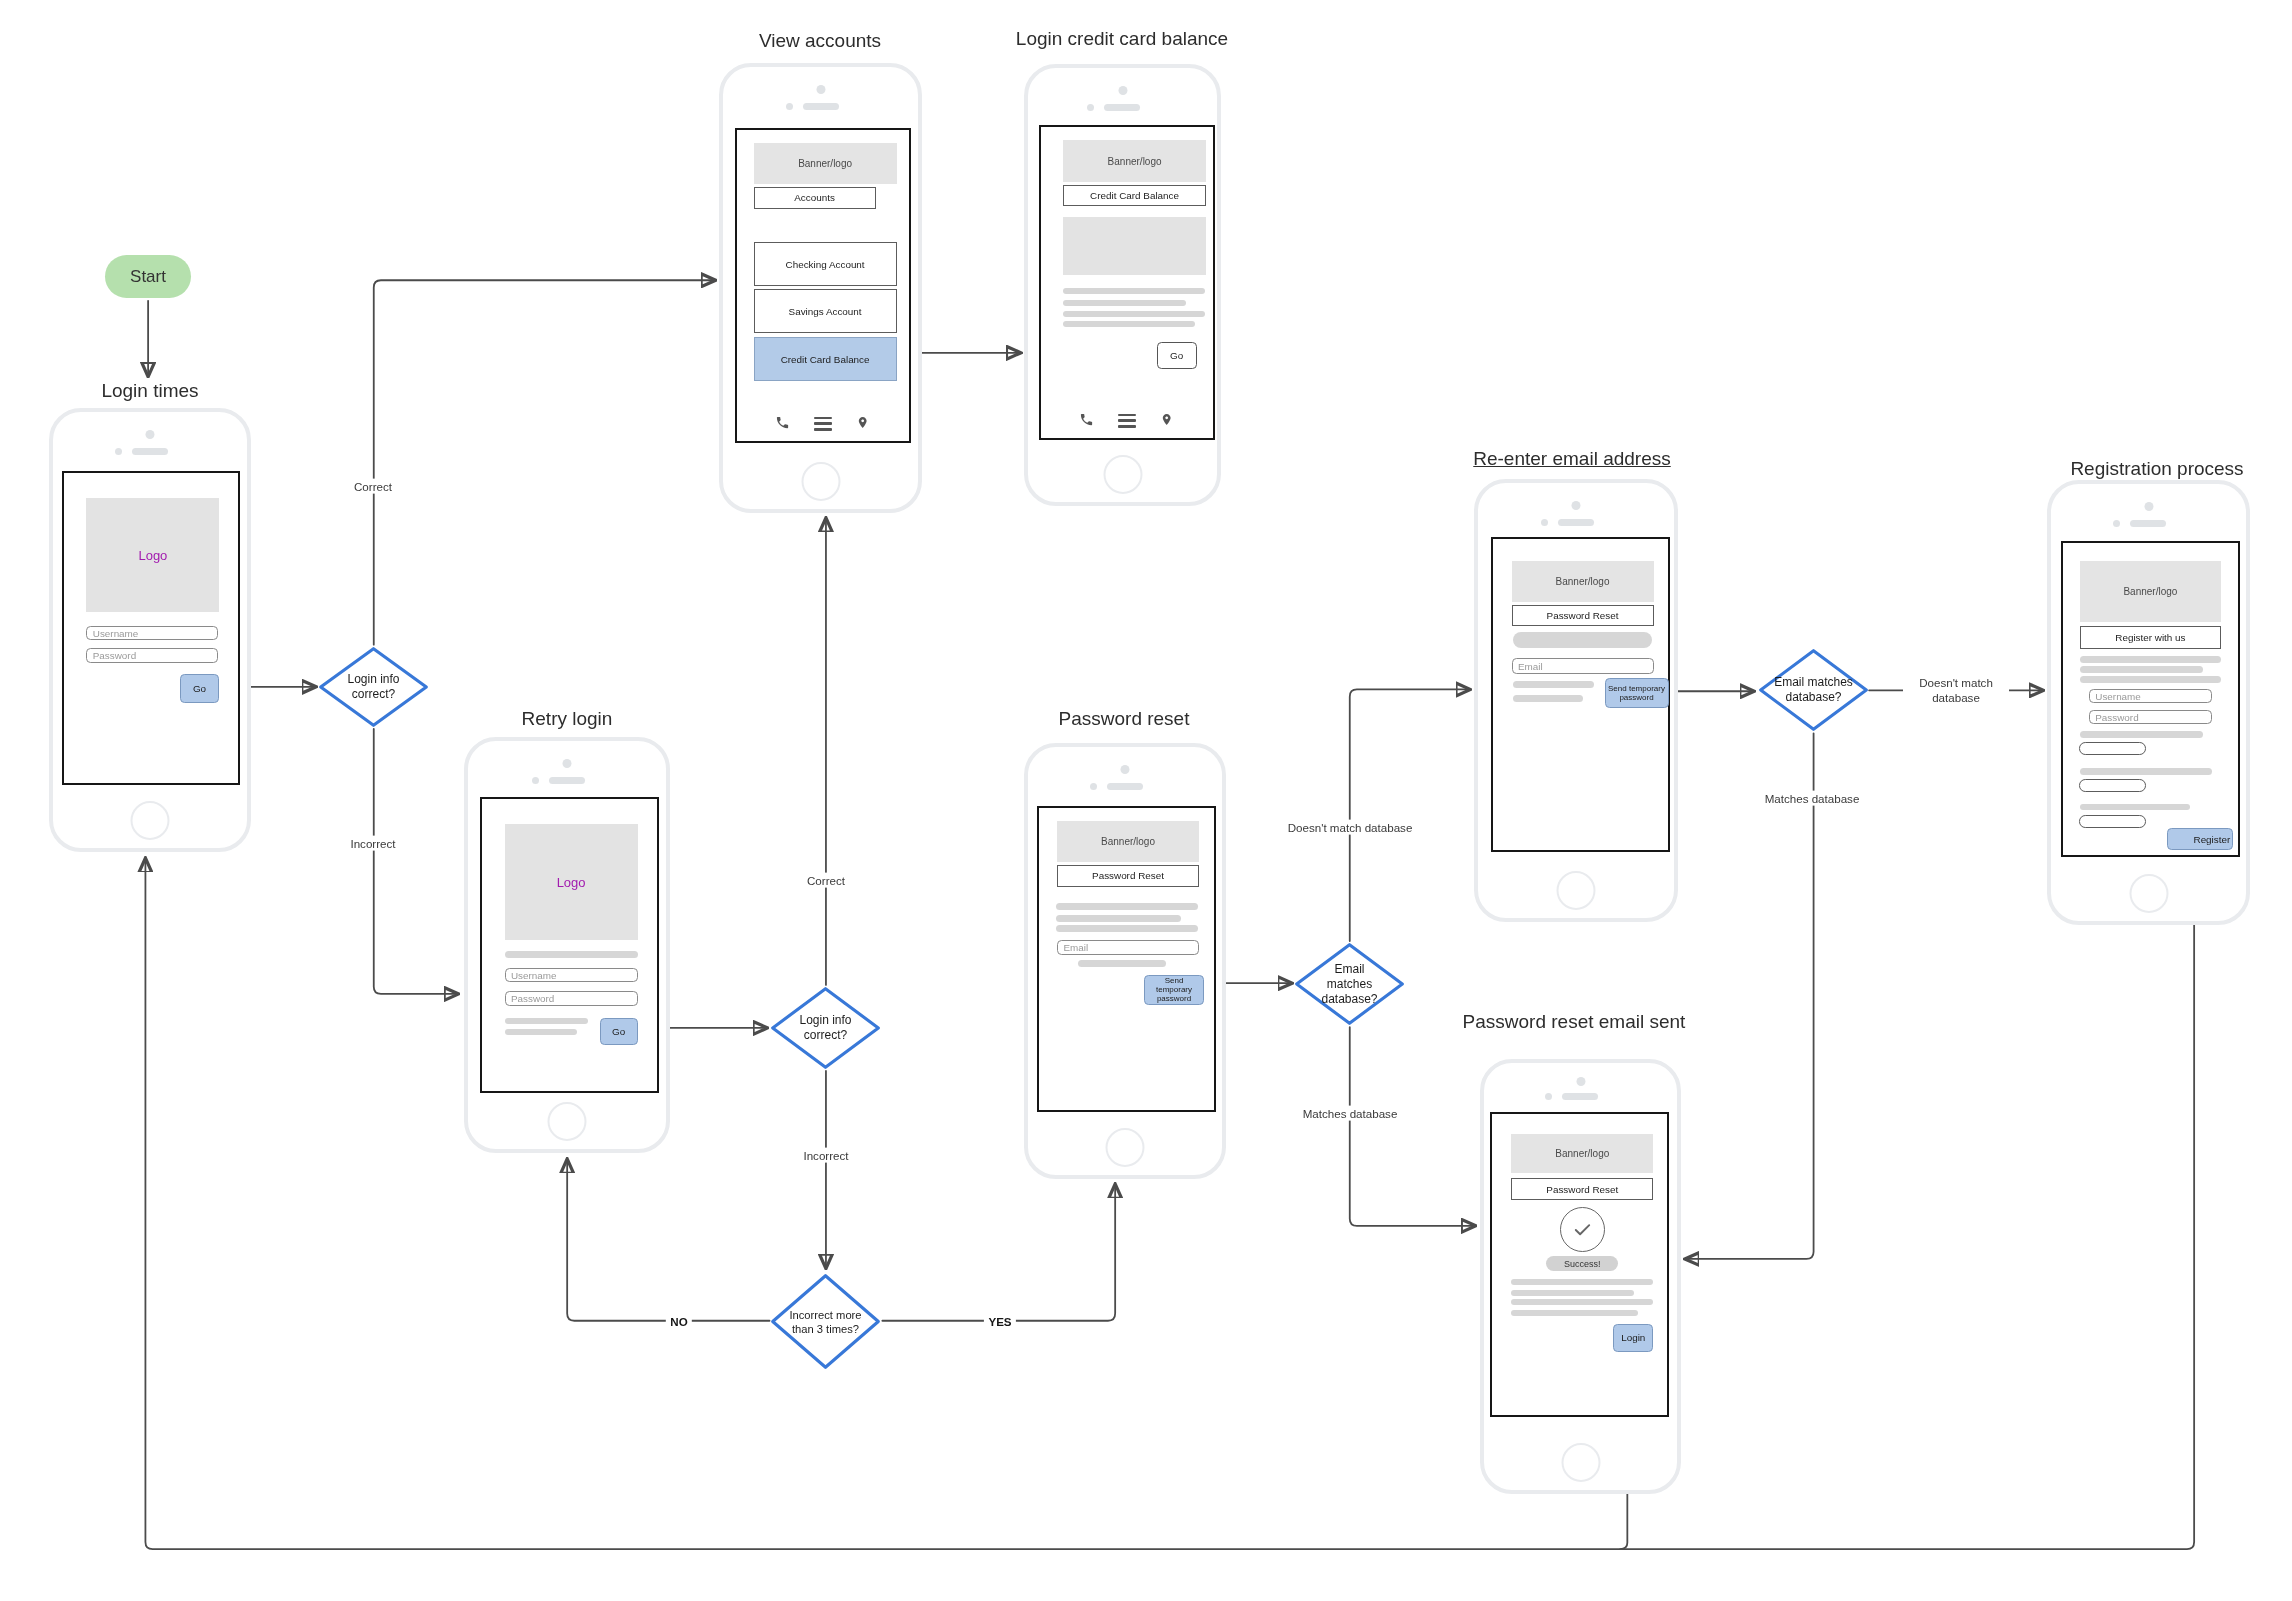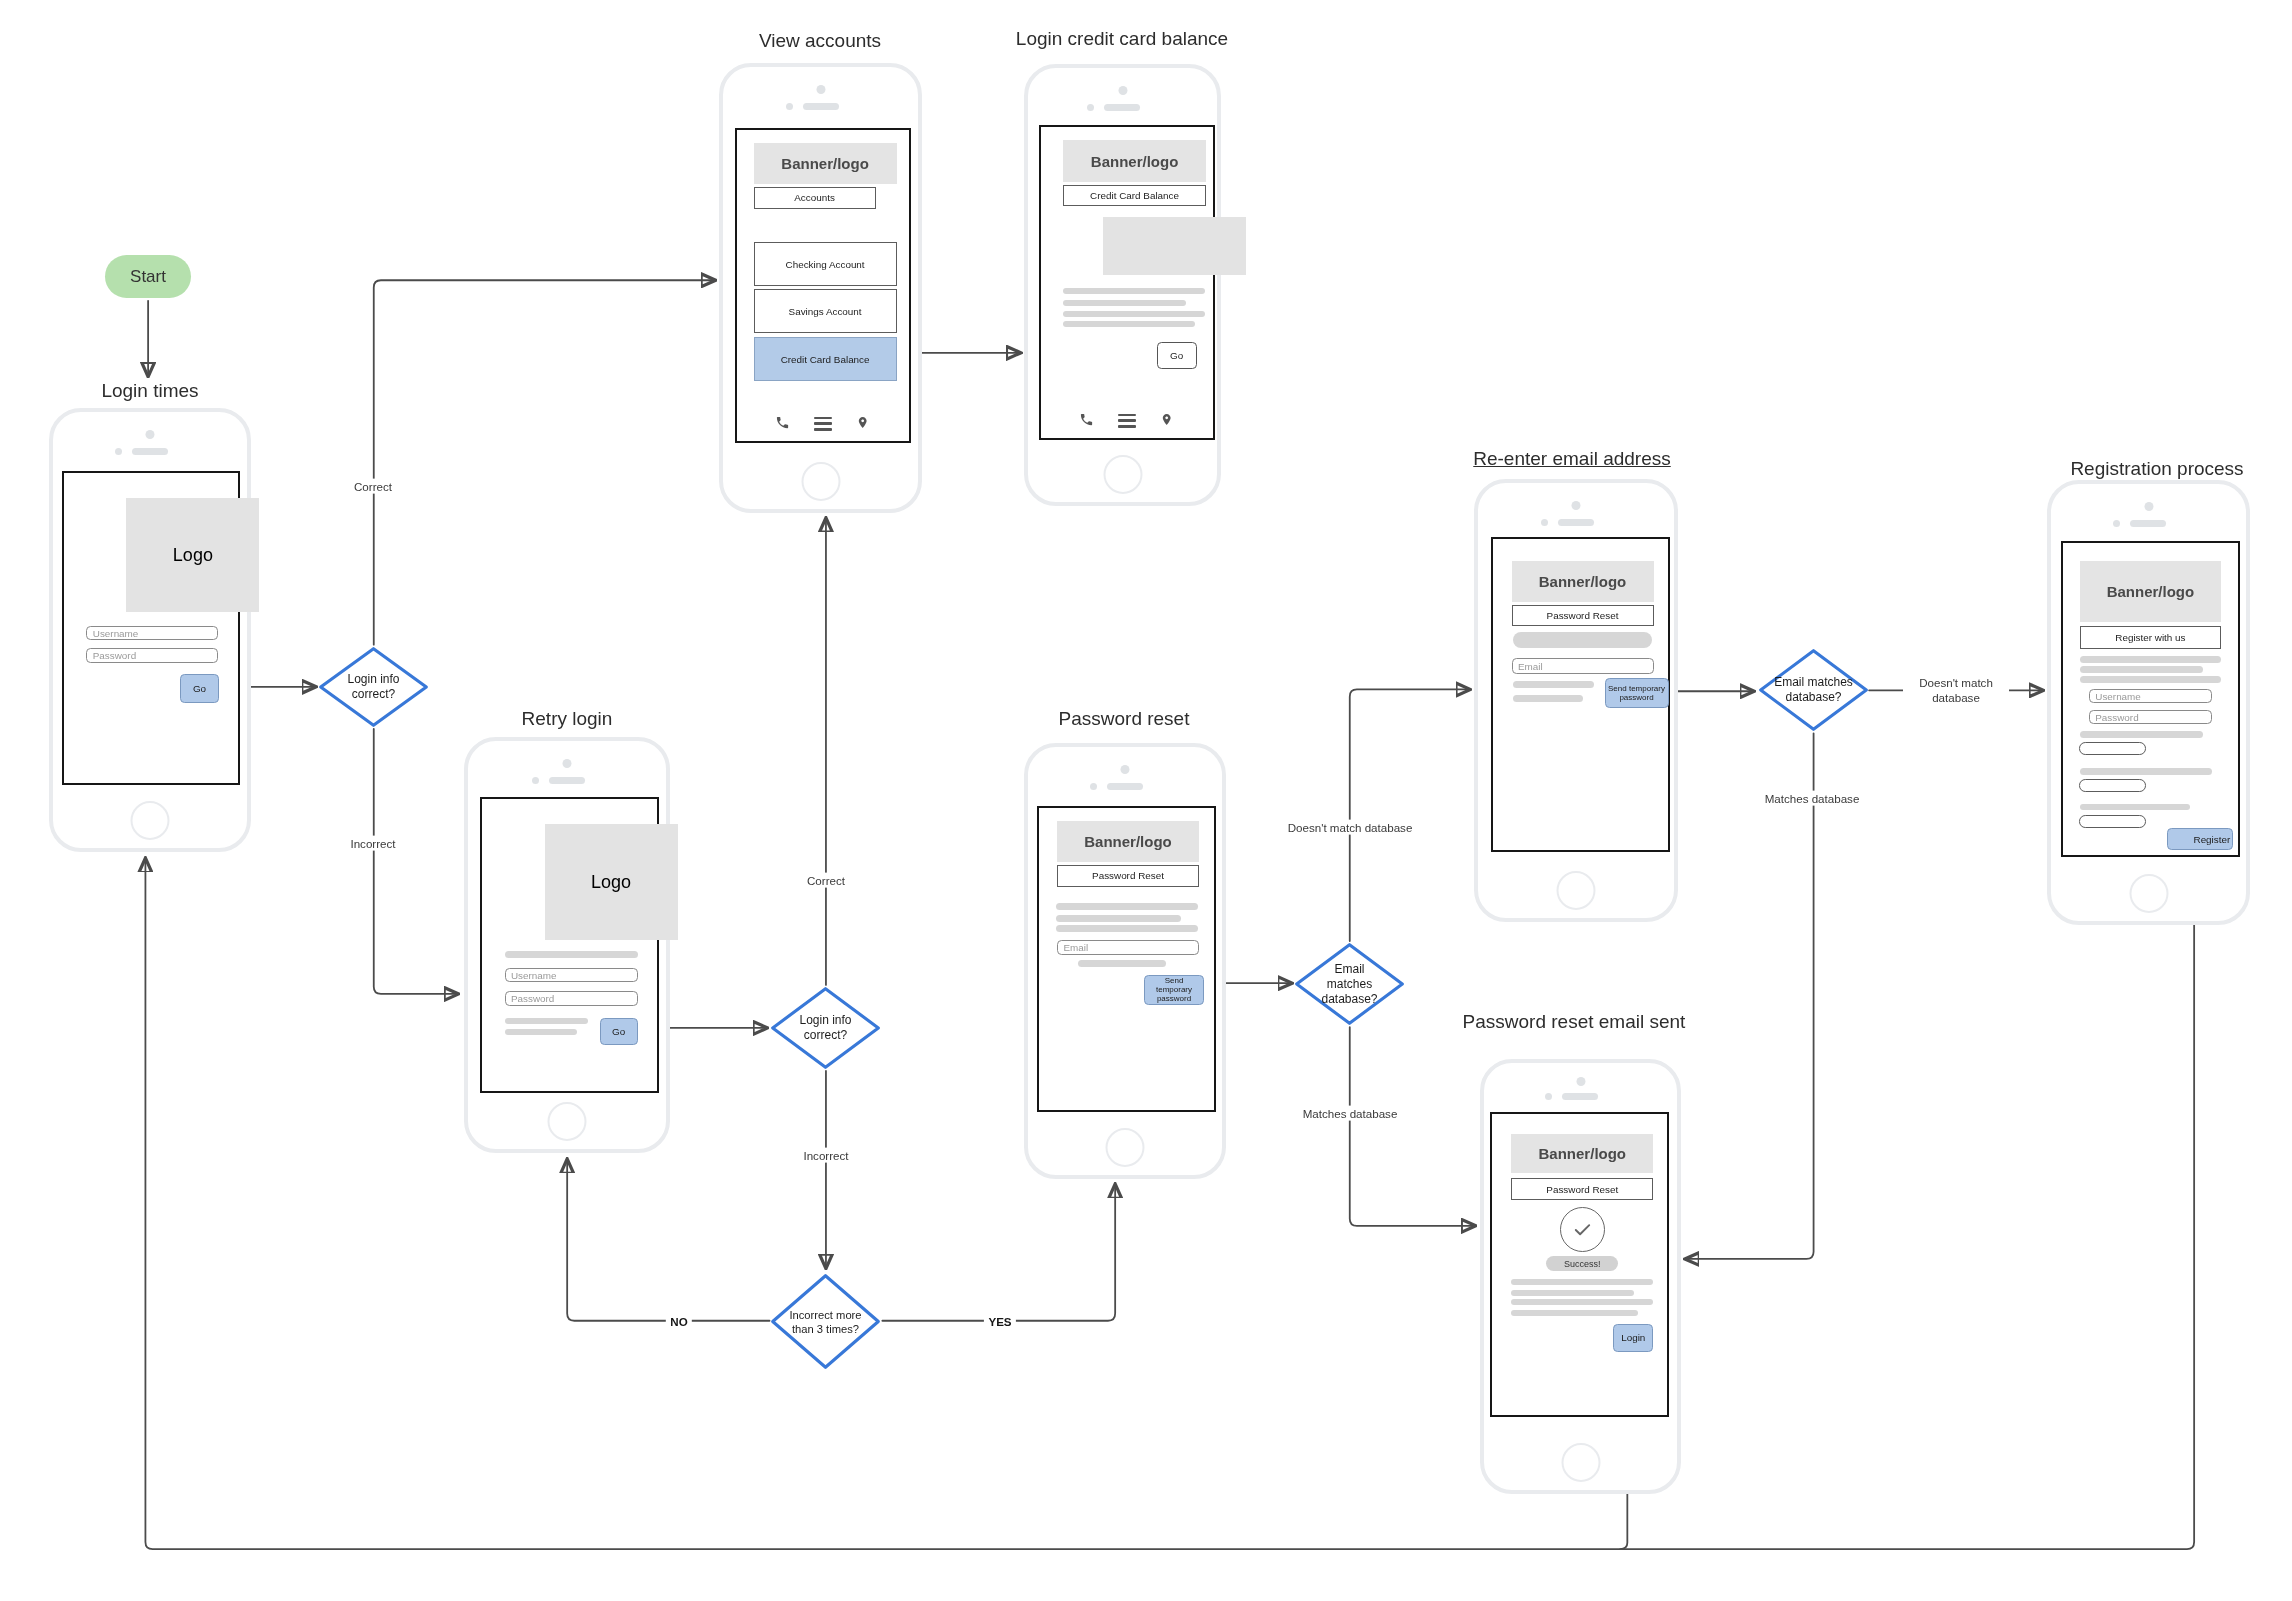--- a/index.html
+++ b/index.html
@@ -24,26 +24,26 @@
 
   
   .phone{position:absolute;background:#fff;border:4.5px solid #e9ebee;border-radius:32px;box-sizing:border-box;}
   .cam{position:absolute;left:50%;transform:translateX(-50%);width:9px;height:9px;border-radius:50%;background:#dfe2e5;}
   .spk-dot{position:absolute;width:7.2px;height:7.2px;border-radius:50%;background:#dfe2e5;}
   .spk-bar{position:absolute;width:36px;height:7.2px;border-radius:3.6px;background:#dfe2e5;}
   .home{position:absolute;left:50%;transform:translateX(-50%);width:39px;height:39px;border:2.7px solid #e9ebee;border-radius:50%;box-sizing:border-box;}
   .scr{position:absolute;background:#fff;border:2.7px solid #161616;box-sizing:border-box;}
 
   
-  .banner{position:absolute;background:#e4e4e4;display:flex;align-items:center;justify-content:center;font-size:15px;color:#4a4a4a;font-weight:bold;}
+  .banner{position:absolute;background:#e4e4e4;display:flex;align-items:center;justify-content:center;font-size:10px;color:#4a4a4a;}
   .wbox{position:absolute;background:#fff;border:1.3px solid #5c5c5c;display:flex;align-items:center;justify-content:center;font-size:9.9px;color:#1c1c1c;box-sizing:border-box;text-align:center;}
   .bluebox{position:absolute;background:#b3cbe8;border:1.3px solid #8aa4c4;display:flex;align-items:center;justify-content:center;font-size:9.9px;color:#1c1c1c;box-sizing:border-box;text-align:center;}
   .bluebtn{position:absolute;background:#b0c9e9;border:1.3px solid #7b99c0;border-radius:4.5px;display:flex;align-items:center;justify-content:center;font-size:9.9px;color:#1c1c1c;box-sizing:border-box;text-align:center;line-height:1.15;}
   .whbtn{position:absolute;background:#fff;border:1.3px solid #555;border-radius:4.5px;display:flex;align-items:center;justify-content:center;font-size:9.9px;color:#1c1c1c;box-sizing:border-box;}
-  .gblock{position:absolute;background:#e3e3e3;display:flex;align-items:center;justify-content:center;font-size:18px;color:#000000;margin-left:40px;}
+  .gblock{position:absolute;background:#e3e3e3;display:flex;align-items:center;justify-content:center;font-size:13px;color:#a21caf;}
   .gline{position:absolute;background:#d6d6d6;border-radius:3.6px;}
   .gbar{position:absolute;background:#d6d6d6;border-radius:8px;}
   .wire-input{position:absolute;border:1.3px solid #8a8a8a;border-radius:4.5px;background:#fff;font-size:9.9px;color:#999;padding:0 0 0 5.4px;box-sizing:border-box;font-family:"Liberation Sans",sans-serif;outline:none;}
   .wire-input::placeholder{color:#9a9a9a;opacity:1;}
   .minibox{position:absolute;background:#fff;border:1.3px solid #5c5c5c;border-radius:6.3px;box-sizing:border-box;}
 
   .foot{position:absolute;left:0;right:0;bottom:7.2px;display:flex;justify-content:center;align-items:center;gap:24px;}
   .burger{display:flex;flex-direction:column;gap:3.1px;}
   .burger div{width:18px;height:2.7px;background:#555;border-radius:0.9px;}
 

